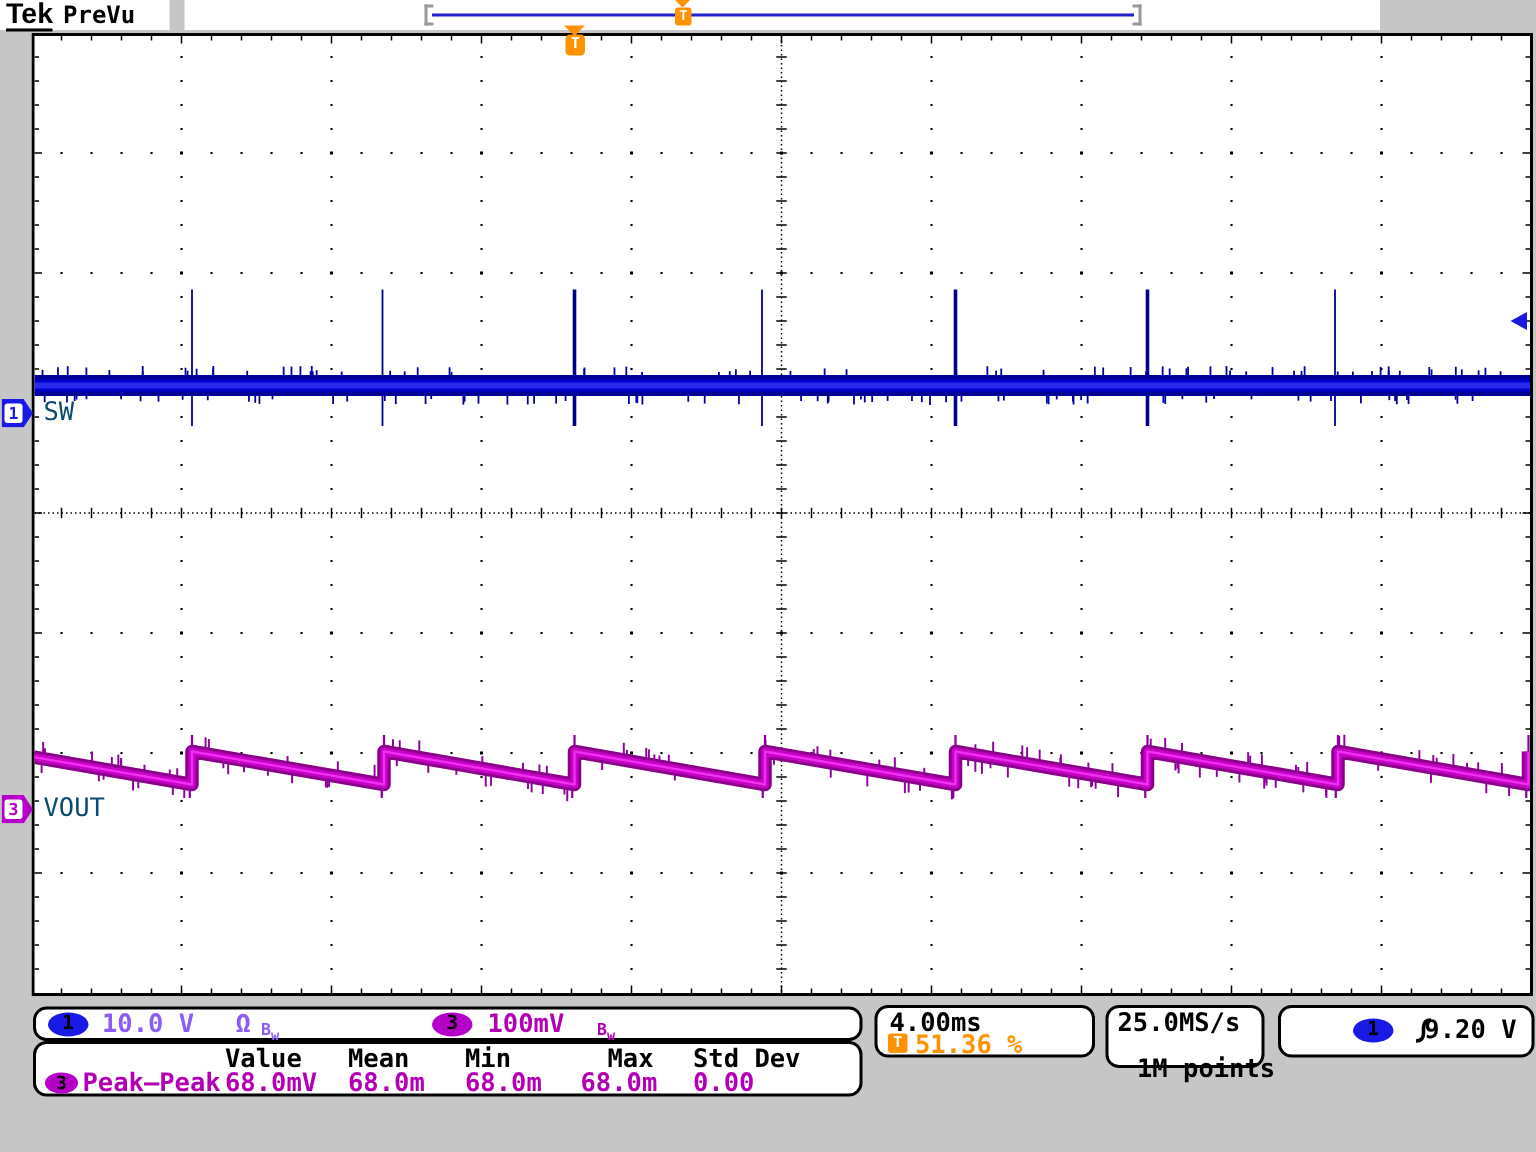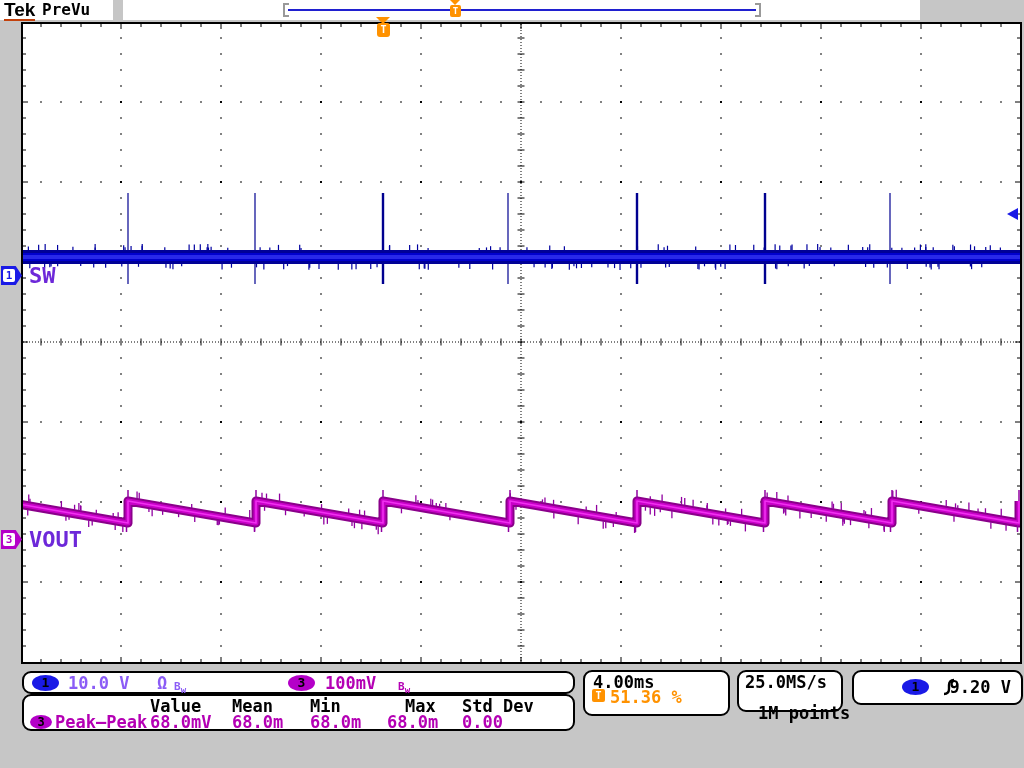--- a/index.html
+++ b/index.html
@@ -3,48 +3,48 @@
 <meta charset="utf-8">
 <style>
   * { margin:0; padding:0; box-sizing:border-box; }
   html,body { width:1024px; height:768px; overflow:hidden; }
   body { position:relative; background:#c6c6c6; font-family:"DejaVu Sans Mono", monospace; }
   .abs { position:absolute; }
 
   
   .topbar-white-left  { left:0; top:0; width:113px; height:20px; background:#fff; }
   .topbar-white-main  { left:123px; top:0; width:797px; height:20px; background:#fff; }
-  .tek-logo { left:4px; top:0px; font-family:"Liberation Sans", sans-serif; font-weight:bold; font-size:19px; line-height:19px; color:#000; border-bottom:2px solid #c2410c; }
+  .tek-logo { left:4px; top:0px; font-family:"Liberation Sans", sans-serif; font-weight:bold; font-size:19px; line-height:19px; color:#000; border-bottom:2px solid #000000; }
   .prevu    { left:42px; top:1px; font-size:16px; line-height:18px; color:#000; font-weight:bold; }
   .acq-bracket-l { left:283px; top:3px; width:6px; height:14px; border:2px solid #999; border-right:none; background:transparent; }
   .acq-bracket-r { left:755px; top:3px; width:6px; height:14px; border:2px solid #999; border-left:none; }
   .acq-line { left:288px; top:9px; width:468px; height:2px; background:#2020d0; }
   .acq-trig-tri { left:450px; top:0px; width:0; height:0; border-left:5px solid transparent; border-right:5px solid transparent; border-top:5px solid #ff9200; }
   .acq-trig-sq  { left:450px; top:5px; width:11px; height:12px; background:#ff9200; border-radius:2px; color:#fff; font-size:9px; font-weight:bold; text-align:center; line-height:12px; }
 
   
   .grat { left:21px; top:22px; width:1001px; height:642px; }
   .grat-trig-tri { left:376px; top:17px; width:0; height:0; border-left:7px solid transparent; border-right:7px solid transparent; border-top:7px solid #ff9200; }
   .grat-trig-sq  { left:377px; top:23px; width:13px; height:14px; background:#ff9200; border-radius:3px; color:#fff; font-size:10px; font-weight:bold; text-align:center; line-height:14px; }
 
   .ch-marker { left:1px; width:21px; height:19px; }
   .ch-marker .flag { position:absolute; inset:0; clip-path:polygon(0 0,70% 0,100% 50%,70% 100%,0 100%); }
   .ch-marker .num  { position:absolute; left:2px; top:3px; width:12px; height:13px; background:#fff; border-radius:2px; font-size:11px; font-weight:bold; text-align:center; line-height:13px; }
   .ch1-marker { top:266px; } .ch1-marker .flag { background:#1a1ae6; } .ch1-marker .num { color:#1a1ae6; }
   .ch3-marker { top:530px; } .ch3-marker .flag { background:#b400c8; } .ch3-marker .num { color:#b400c8; }
-  .trace-label { font-size:22px; font-weight:bold; color:#6d28d9; line-height:19px; }
+  .trace-label { font-size:17px; font-weight:normal; color:#0c4a6e; line-height:19px; }
   .sw-label   { left:29px; top:266px; }
   .vout-label { left:29px; top:530px; }
   .trig-level-arrow { left:1007px; top:208px; width:0; height:0; border-top:6px solid transparent; border-bottom:6px solid transparent; border-right:11px solid #1a1ae6; }
 
   
   .box { position:absolute; background:#fff; border:2px solid #000; border-radius:9px; }
   .ch-box     { left:22px;  top:671px; width:553px; height:23px; }
   .meas-box   { left:22px;  top:694px; width:553px; height:37px; }
-  .time-box   { left:583px; top:670px; width:147px; height:46px; }
+  .time-box   { left:583px; top:670px; width:147px; height:35px; }
   .record-box { left:737px; top:670px; width:106px; height:42px; }
   .trig-box   { left:852px; top:670px; width:171px; height:35px; }
 
   .badge { position:absolute; border-radius:50%; text-align:center; color:#000; font-weight:bold; }
   .badge-blue { background:#1a1ae6; }
   .badge-mag  { background:#b400c8; }
   .badge-lg { width:27px; height:16px; font-size:13px; line-height:16px; }
   .badge-sm { width:22px; height:14px; font-size:12px; line-height:14px; }
 
   .txt { position:absolute; font-weight:bold; white-space:pre; }

